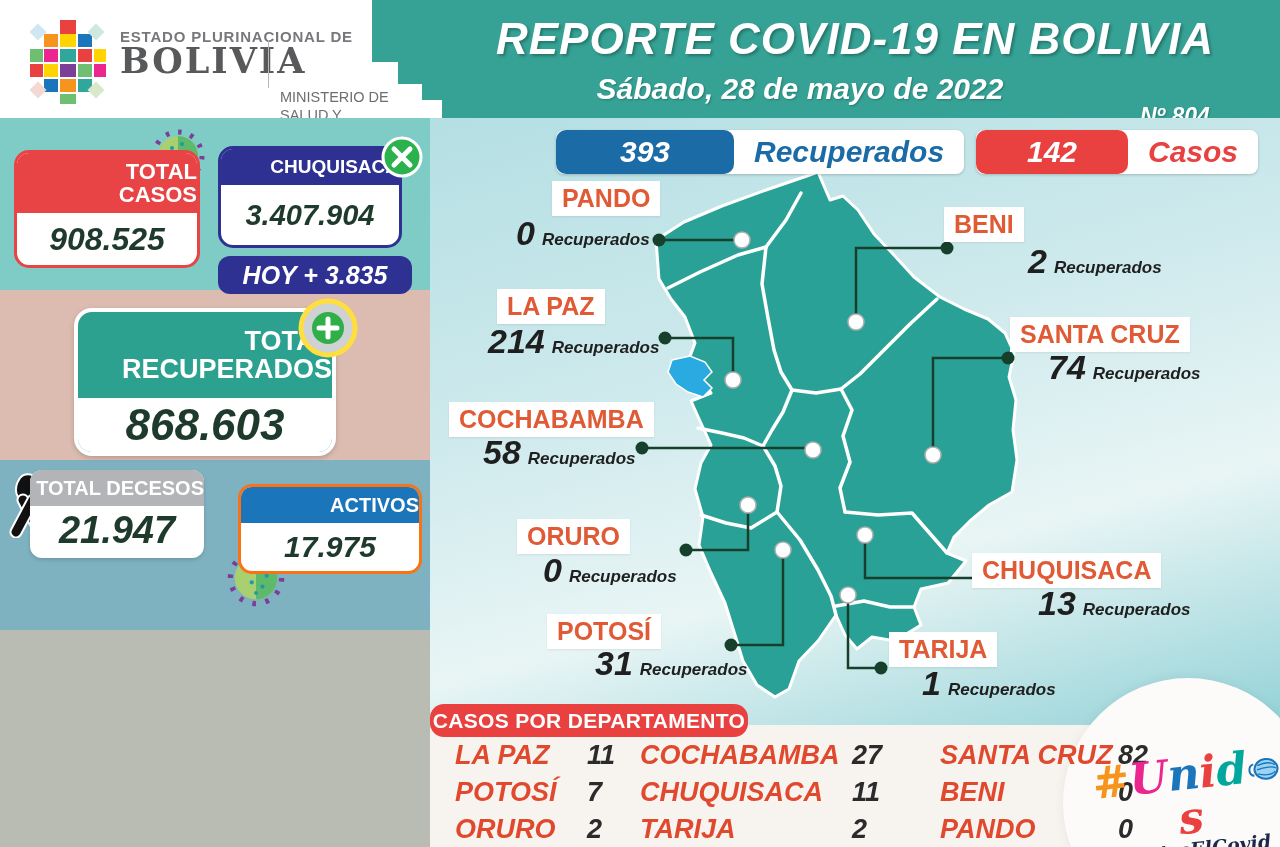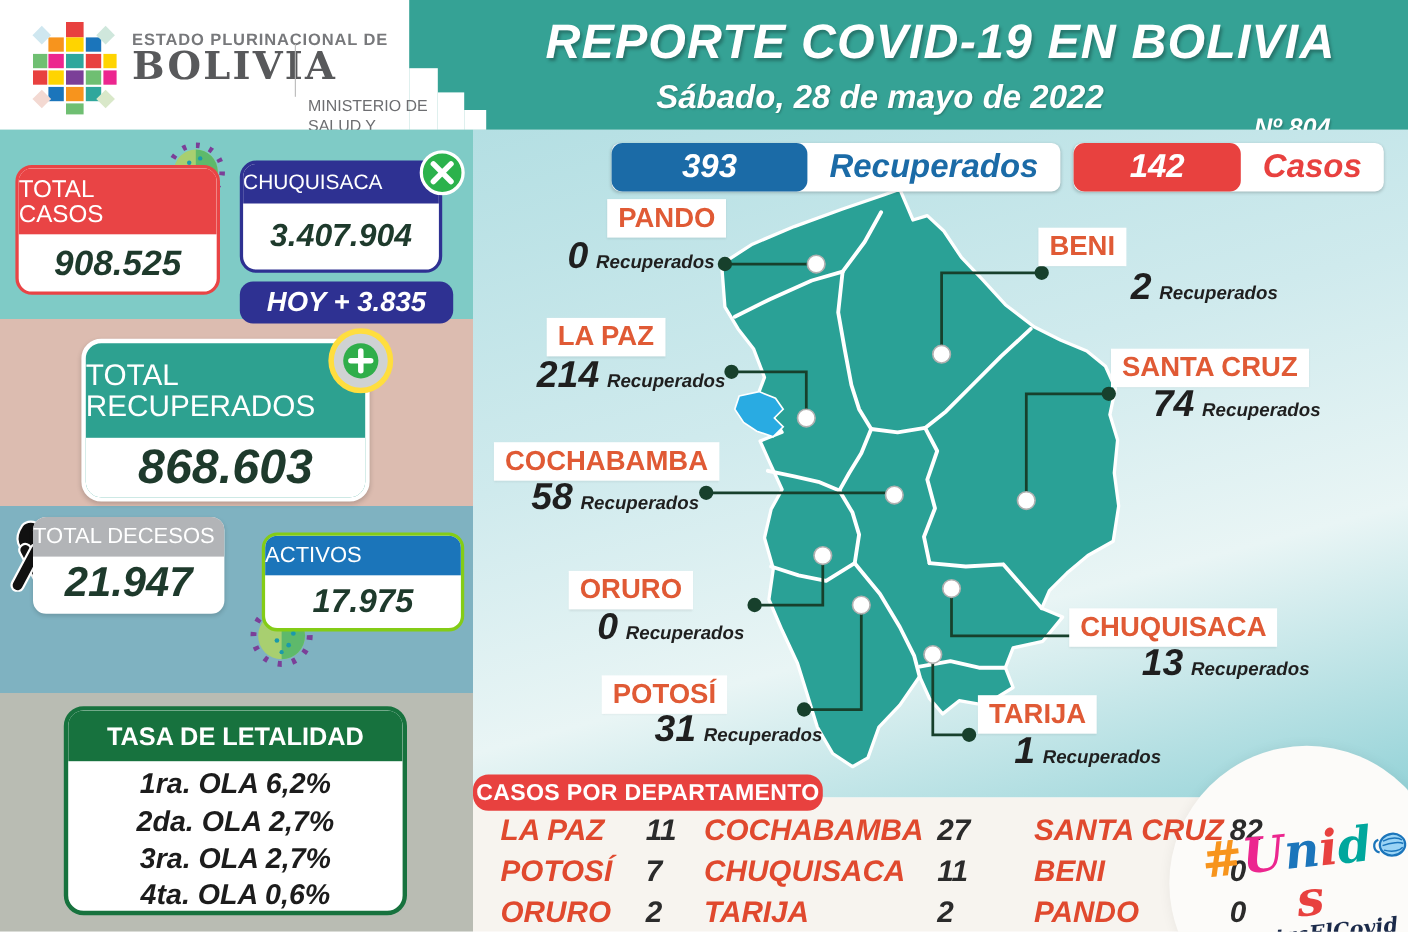--- a/index.html
+++ b/index.html
@@ -27,22 +27,22 @@
   .logo-div{left:268px;top:40px;width:1px;height:48px;background:#b9b9b9;}
   .ministry{left:280px;top:44px;width:110px;font-size:14.5px;color:#6d6e71;line-height:1.25;margin-top:44px;}
 
   
   .sec-a{left:0;top:118px;width:430px;height:172px;background:#7fcbc6;}
   .sec-b{left:0;top:290px;width:430px;height:170px;background:#dcbcb0;}
   .sec-c{left:0;top:460px;width:430px;height:170px;background:#7fb2c1;}
   .sec-d{left:0;top:630px;width:430px;height:217px;background:#b9bcb3;}
 
   .stat-card{border-radius:15px;overflow:hidden;background:#ffffff;}
-  .stat-head{display:flex;flex-direction:column;align-items:flex-start;justify-content:center;
-             color:#ffffff;font-weight:normal;line-height:1.05;}
+  .stat-head{display:flex;flex-direction:column;align-items:flex-end;justify-content:center;
+             color:#ffffff;font-weight:bold;line-height:1.05;}
   .stat-body{display:flex;align-items:center;justify-content:center;
              font-weight:bold;font-style:italic;color:#1e3a2c;}
 
   .casos-card{left:14px;top:150px;width:186px;height:118px;border:3px solid #e94445;}
   .casos-card .stat-head{background:#e94445;height:60px;font-size:22px;}
   .casos-card .stat-body{height:52px;font-size:32px;}
 
   .desc-card{left:218px;top:146px;width:184px;height:102px;border:3px solid #2e3192;}
   .desc-card .stat-head{background:#2e3192;height:36px;font-size:19px;}
   .desc-card .stat-body{height:60px;font-size:29px;}
@@ -57,21 +57,21 @@
   .recu-card .stat-body{height:54px;background:#ffffff;font-size:44px;}
 
   .dece-card{left:30px;top:470px;width:174px;height:88px;border-radius:12px;
              box-shadow:0 2px 4px rgba(0,0,0,.15);}
   .dece-card .stat-head{background:#b2b4b7;height:36px;font-size:20px;}
   .dece-card .stat-body{height:49px;font-size:38px;}
   .hoy0-pill{left:30px;top:584px;width:186px;height:38px;background:#b2b4b7;border-radius:12px;
              color:#222222;font-size:25px;font-weight:bold;font-style:italic;
              display:flex;align-items:center;justify-content:center;}
 
-  .activos-card{left:238px;top:484px;width:184px;height:90px;border:3px solid #84cc16;border-radius:14px;}
+  .activos-card{left:238px;top:484px;width:184px;height:90px;border:3px solid #f97316;border-radius:14px;}
   .activos-card .stat-head{background:#1b75ba;height:36px;font-size:20px;}
   .activos-card .stat-body{height:48px;font-size:30px;}
 
   .tasa-card{left:58px;top:642px;width:312px;height:190px;background:#ffffff;
              border:4px solid #17723e;border-radius:18px;overflow:hidden;}
   .tasa-head{background:#17723e;height:46px;display:flex;align-items:center;justify-content:center;
              color:#ffffff;font-weight:bold;font-size:23px;}
   .tasa-body{padding-top:4px;text-align:center;font-weight:bold;font-style:italic;
              color:#1c1c1c;font-size:26px;line-height:1.3;}
 
@@ -230,29 +230,20 @@
       <circle cx="36" cy="38" r="2" fill="#1b9aaa"></circle>
     <circle cx="26" cy="34" r="2" fill="#1b9aaa"></circle>
       <circle cx="30" cy="44" r="1.8" fill="#1b9aaa"></circle>
   </svg>
 
   <div class="abs stat-card activos-card">
     <div class="stat-head">ACTIVOS</div>
     <div class="stat-body">17.975</div>
   </div>
 
-  <div class="abs tasa-card">
-    <div class="tasa-head">TASA DE LETALIDAD</div>
-    <div class="tasa-body">
-      <div>1ra. OLA 6,2%</div>
-      <div>2da. OLA 2,7%</div>
-      <div>3ra. OLA 2,7%</div>
-      <div>4ta. OLA 0,6%</div>
-    </div>
-  </div>
 
   <div class="abs map-bg"></div>
   <div class="abs bottom-strip"></div>
   <div class="abs logo-circle"></div>
 
   <svg class="abs mapsvg" width="850" height="607" viewBox="430 118 850 607">
     <path d="M656,240 L684,222 L722,206 L766,190 L804,177 L818,172
       L830,200 L843,196 L858,210 L874,234 L893,254 L914,277 L940,297 L964,309 L988,319 L1005,333
       L1014,353 L1009,377 L1016,400 L1013,430 L1017,460 L1012,492 L989,505 L970,521 L954,537 L947,553
       L966,561 L948,583 L921,589 L914,607 L921,625 L895,641 L872,637 L857,649 L845,635 L836,615

